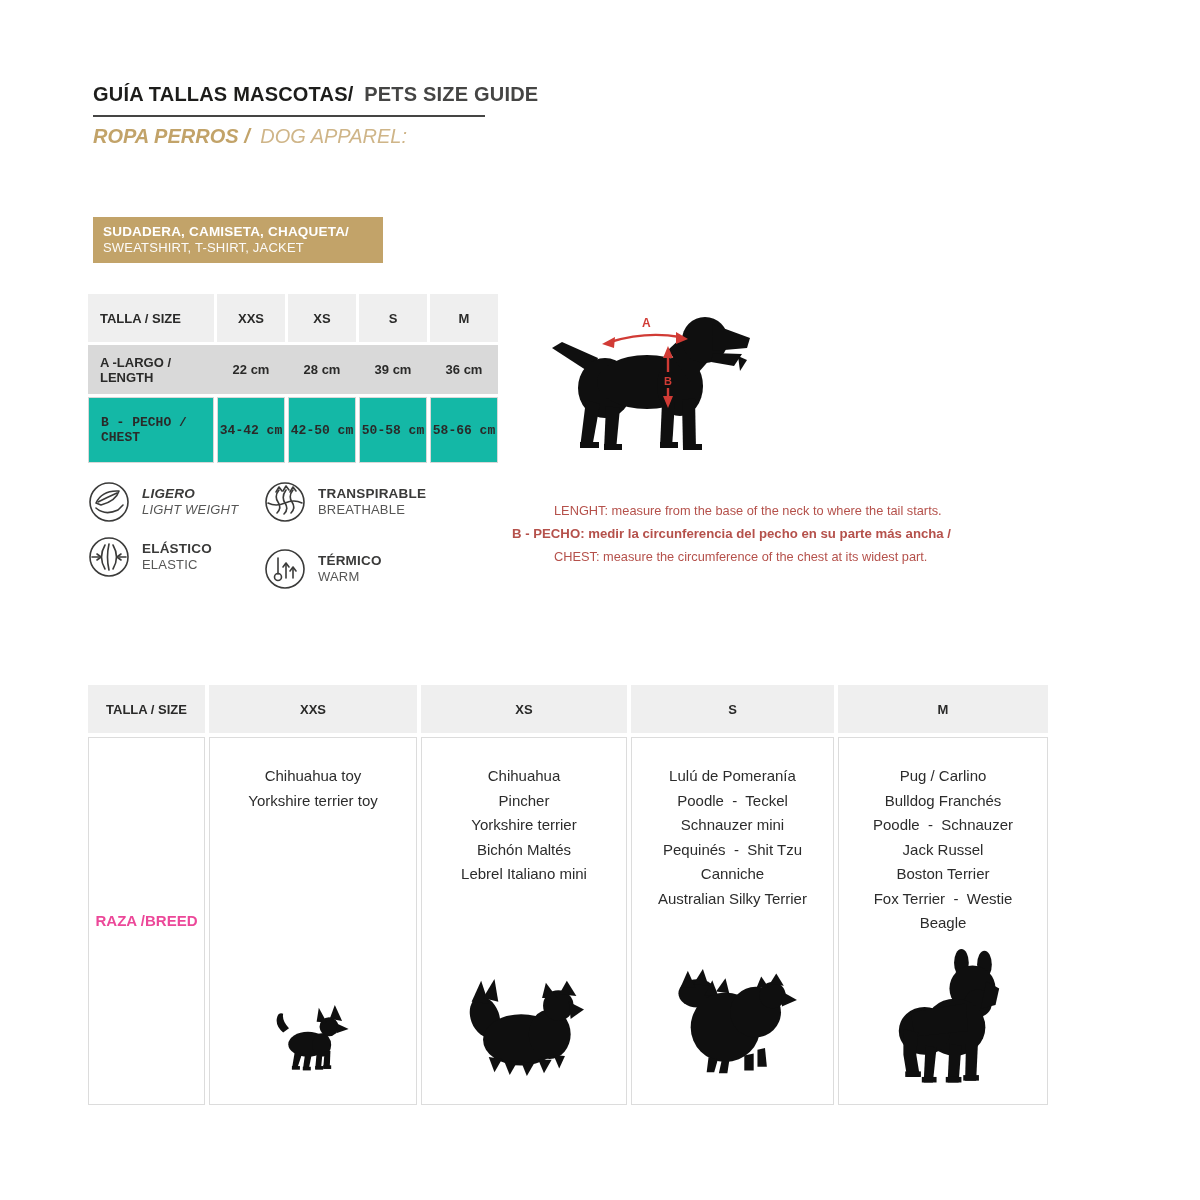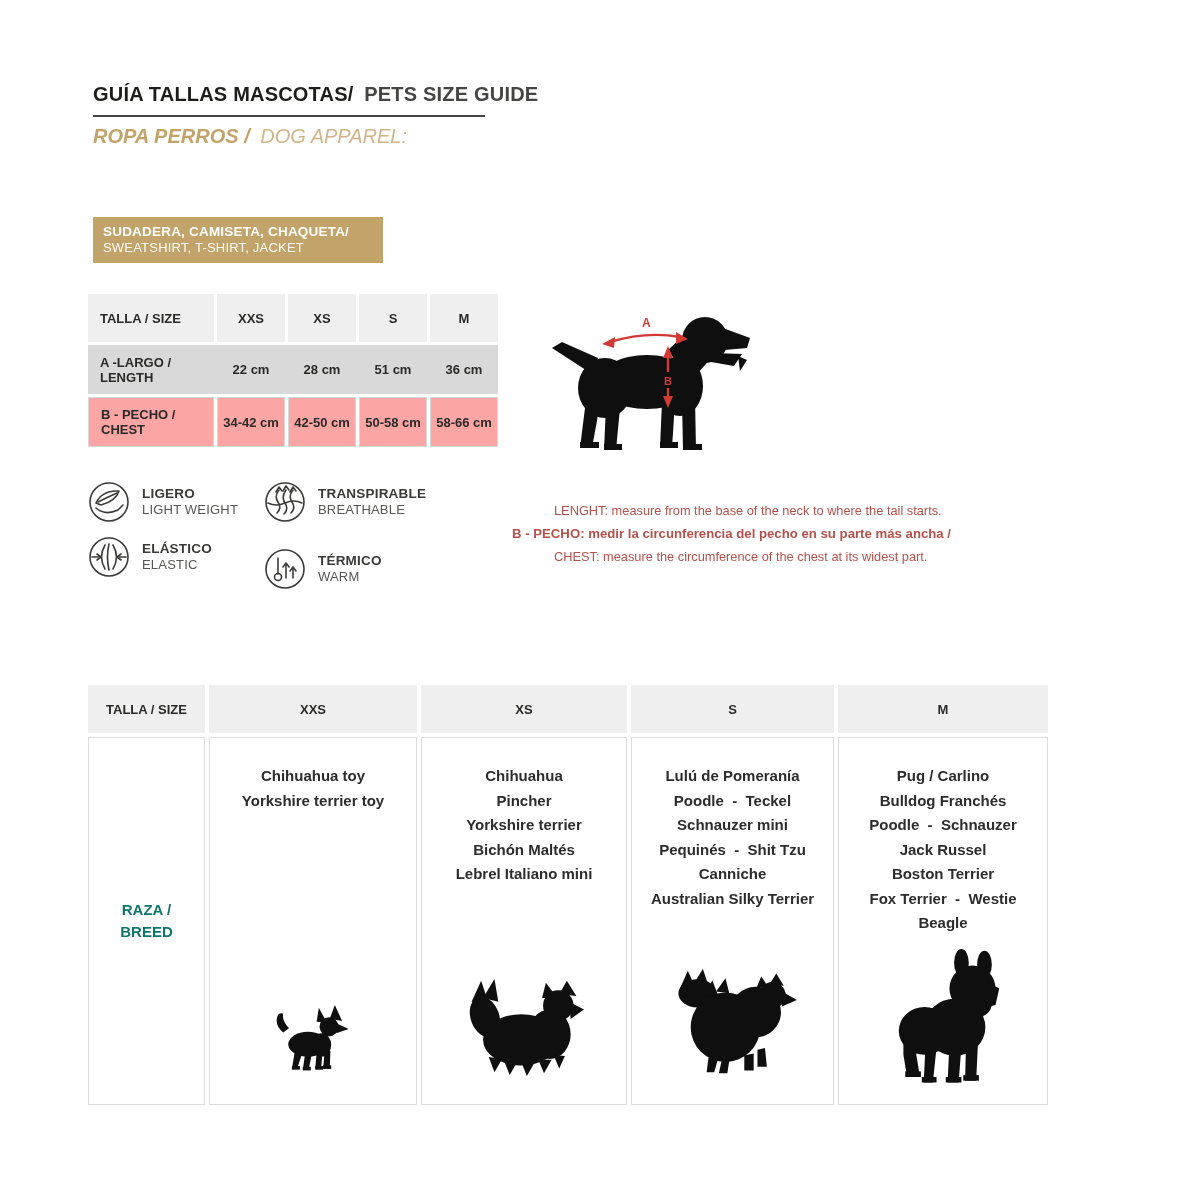--- a/index.html
+++ b/index.html
@@ -21,21 +21,21 @@
   .banner .b-en{font-size:13px;font-weight:400;line-height:16px;opacity:.96;letter-spacing:.2px;}
 
   
   .size-table{position:absolute;left:88px;top:294px;width:410px;}
   .st-row{display:grid;grid-template-columns:126px 68px 68px 68px 68px;column-gap:3px;margin-bottom:3px;}
   .st-cell{display:flex;align-items:center;justify-content:center;font-size:13px;font-weight:700;color:#2a2a29;height:48px;box-sizing:border-box;}
   .st-cell.label{justify-content:flex-start;padding-left:12px;}
   .st-row.head .st-cell{background:#efefef;}
   .st-row.band{background:#d9d9d9;}
   .st-row.band .st-cell{height:49px;}
-  .st-row.boxed .st-cell{background:#fca5a5;border:1px solid #d8d8d8;height:50px;}
+  .st-row.boxed .st-cell{background:#14b8a6;border:1px solid #d8d8d8;height:66px;font-family:Liberation Mono, monospace;}
 
   
   .diagram{position:absolute;left:550px;top:298px;}
 
   
   .feature{position:absolute;display:flex;align-items:center;}
   .feature .f-text{margin-left:12px;}
   .feature .f-es{font-size:13.5px;font-weight:700;color:#3a3a39;line-height:16px;letter-spacing:.2px;}
   .feature .f-en{font-size:13px;font-weight:400;color:#565655;line-height:16px;letter-spacing:.2px;}
   .ficon{stroke:#3b3b3a;stroke-width:1.6;fill:none;stroke-linecap:round;stroke-linejoin:round;}
@@ -43,22 +43,22 @@
   
   .notes{position:absolute;left:512px;top:499px;width:470px;color:#b5514b;}
   .note-line{font-size:13.2px;line-height:23px;white-space:nowrap;font-weight:700;}
   .note-line.en{font-weight:400;padding-left:42px;font-size:12.8px;}
   .note-line .n-bold{font-weight:700;}
 
   
   .breed-table{position:absolute;left:88px;top:685px;width:960px;}
   .bt-row{display:grid;grid-template-columns:117px 208px 206px 203px 210px;column-gap:4px;margin-bottom:4px;}
   .bt-head{display:flex;align-items:center;justify-content:center;height:48px;background:#efefef;font-size:13px;font-weight:700;color:#2a2a29;}
-  .bt-cell{position:relative;height:368px;background:#fff;border:1px solid #dcdcdc;box-sizing:border-box;font-weight:bold;}
-  .bt-label{display:flex;flex-direction:column;align-items:center;justify-content:center;font-size:15px;font-weight:700;color:#0f766e;line-height:22px;}
+  .bt-cell{position:relative;height:368px;background:#fff;border:1px solid #dcdcdc;box-sizing:border-box;}
+  .bt-label{display:flex;flex-direction:row;align-items:center;justify-content:center;font-size:15px;font-weight:700;color:#ec4899;line-height:22px;}
   .breeds{padding-top:26px;text-align:center;font-size:15px;line-height:24.5px;color:#2c2c2c;}
   .breeds>div{white-space:pre-wrap;}
   .dog{position:absolute;left:50%;transform:translateX(-50%);}
   .dog-fill{fill:#0f0f0f;}
 </style>
 </head>
 <body>
 
 <div class="sheet">
 
@@ -82,21 +82,21 @@
       <div class="st-cell label">TALLA /  SIZE</div>
       <div class="st-cell">XXS</div>
       <div class="st-cell">XS</div>
       <div class="st-cell">S</div>
       <div class="st-cell">M</div>
     </div>
     <div class="st-row band">
       <div class="st-cell label">A -LARGO / LENGTH</div>
       <div class="st-cell">22 cm</div>
       <div class="st-cell">28 cm</div>
-      <div class="st-cell">51 cm</div>
+      <div class="st-cell">39 cm</div>
       <div class="st-cell">36 cm</div>
     </div>
     <div class="st-row boxed">
       <div class="st-cell label">B - PECHO / CHEST</div>
       <div class="st-cell">34-42 cm</div>
       <div class="st-cell">42-50 cm</div>
       <div class="st-cell">50-58 cm</div>
       <div class="st-cell">58-66 cm</div>
     </div>
   </div>
@@ -127,21 +127,21 @@
       <polygon points="138,41 126,34 126,46" fill="#d13b35"></polygon>
       <text x="92" y="29" font-size="12" font-weight="bold" fill="#d13b35">A</text>
       <line x1="118" y1="58" x2="118" y2="74" stroke="#d13b35" stroke-width="2.4"></line>
       <line x1="118" y1="90" x2="118" y2="100" stroke="#d13b35" stroke-width="2.4"></line>
       <polygon points="113,60 123,60 118,48" fill="#d13b35"></polygon>
       <polygon points="113,98 123,98 118,110" fill="#d13b35"></polygon>
       <text x="114" y="87" font-size="11" font-weight="bold" fill="#d13b35">B</text>
     </g>
   </svg>
 
-  <div class="feature" style="left:88px;top:481px;">
+  <div class="feature" style="left:88px;top:481px;font-style:italic;">
     <svg class="ficon" width="42" height="42" viewBox="0 0 42 42">
       <circle cx="21" cy="21" r="19"></circle>
       <path d="M8 22 Q 14 9 31 10 Q 28 20 13 24 Z"></path>
       <path d="M10 21 Q 20 16 29 12"></path>
       <path d="M8 27 q 9 8 22 2 l 5 -5"></path>
     </svg>
     <div class="f-text">
       <div class="f-es">LIGERO</div>
       <div class="f-en">LIGHT WEIGHT</div>
     </div>

